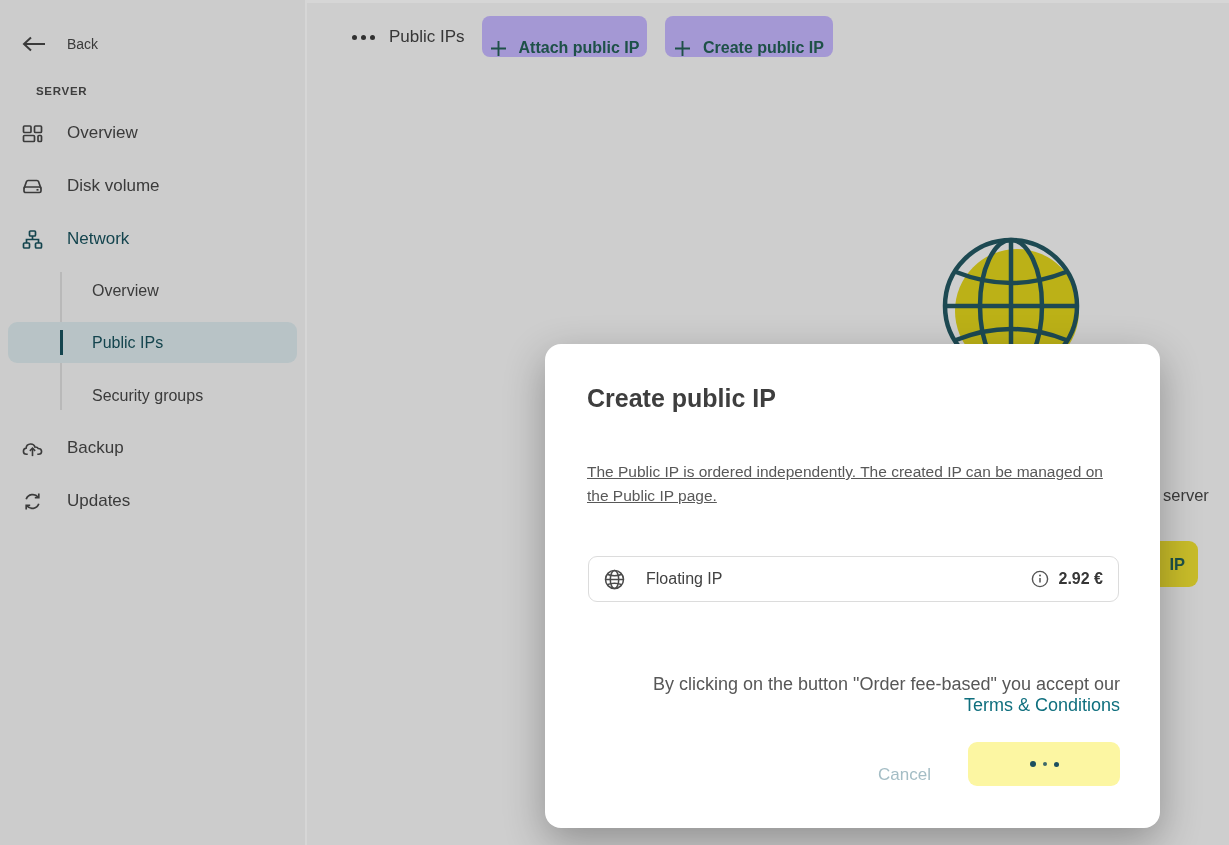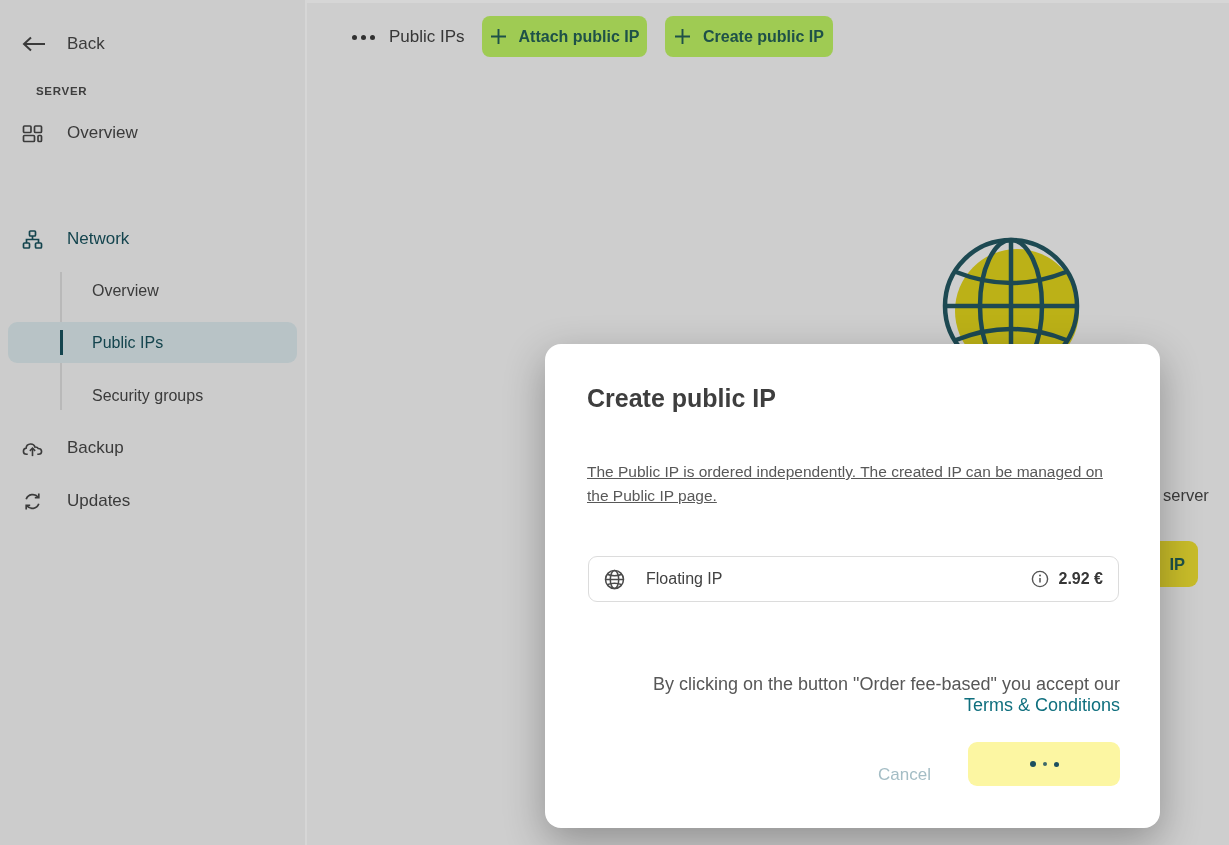--- a/index.html
+++ b/index.html
@@ -5,37 +5,37 @@
   html,body{margin:0;padding:0;background:#e8e8e8;}
   .page{
     position:relative;width:1229px;height:845px;overflow:hidden;
     background:#f6f6f6;font-family:"Liberation Sans",sans-serif;
     -webkit-font-smoothing:antialiased;
   }
   .topstrip{position:absolute;top:0;left:0;right:0;height:3px;background:#ffffff;z-index:5;}
 
   
   .sidebar{position:absolute;left:0;top:0;width:307px;height:845px;background:#f4f4f4;border-right:2px solid #ffffff;box-sizing:border-box;z-index:10;}
-  .back-row{position:absolute;left:22px;top:31px;height:26px;display:flex;align-items:center;gap:21px;color:#474747;font-size:17px;cursor:pointer;}
+  .back-row{position:absolute;left:22px;top:31px;height:26px;display:flex;align-items:center;gap:21px;color:#474747;font-size:14px;cursor:pointer;}
   .section-label{position:absolute;left:36px;top:85px;font-size:11.5px;font-weight:bold;letter-spacing:0.7px;color:#4a4a4a;}
   .nav-item{position:absolute;left:0;width:307px;height:36px;display:flex;align-items:center;padding-left:22px;box-sizing:border-box;gap:24px;font-size:17px;color:#474747;cursor:pointer;}
   .nav-item .ic{width:21px;height:21px;flex:0 0 21px;display:flex;align-items:center;justify-content:center;}
   .nav-item.active{color:#18525d;}
   .subnav-line{position:absolute;left:60px;top:272px;width:2px;height:138px;background:#dddddd;}
   .subnav-pill{position:absolute;left:8px;top:322px;width:289px;height:41px;background:#dce9ec;border-radius:9px;}
   .subnav-indicator{position:absolute;left:60px;top:330px;width:3px;height:25px;background:#18525d;}
   .subnav-item{position:absolute;left:92px;font-size:16px;color:#474747;cursor:pointer;}
   .subnav-item.selected{color:#18525d;}
 
   
   .more-dots{position:absolute;left:352px;top:35px;display:flex;gap:4px;}
   .more-dots i{width:5px;height:5px;border-radius:50%;background:#3a3a3a;}
   .page-title{position:absolute;left:389px;top:27px;font-size:17px;color:#424242;}
-  .hdr-btn{position:absolute;top:16px;height:41px;border-radius:8px;background:#bef264;color:#246156;
-    display:flex;align-items:center;justify-content:center;gap:12px;font-size:16px;font-weight:600;cursor:pointer;box-sizing:border-box;}
+  .hdr-btn{position:absolute;top:16px;height:41px;border-radius:8px;background:#c4b5fd;color:#246156;
+    display:flex;align-items:flex-end;justify-content:center;gap:12px;font-size:16px;font-weight:600;cursor:pointer;box-sizing:border-box;}
   .hdr-btn.attach{left:482px;width:165px;}
   .hdr-btn.create{left:665px;width:168px;}
   .globe-illustration{position:absolute;left:939px;top:236px;width:150px;height:150px;}
   .bg-text-fragment{position:absolute;left:1163px;top:486px;font-size:16.5px;color:#474747;white-space:nowrap;}
   .bg-btn-fragment{position:absolute;left:1090px;top:541px;width:108px;height:46px;border-radius:9px;background:#efe132;
     color:#246156;font-size:16.5px;font-weight:600;display:flex;align-items:center;justify-content:flex-end;padding-right:13px;box-sizing:border-box;cursor:pointer;}
 
   
   .overlay{position:absolute;inset:0;background:rgba(0,0,0,0.16);z-index:40;}
   .modal{position:absolute;left:545px;top:344px;width:615px;height:484px;background:#ffffff;border-radius:16px;
@@ -83,20 +83,30 @@
         <svg width="21" height="21" viewBox="0 0 21 21" fill="none" stroke="currentColor" stroke-width="1.7">
           <rect x="1.5" y="3" width="7.5" height="6.5" rx="1"></rect>
           <rect x="12.5" y="3" width="7" height="6.5" rx="1"></rect>
           <rect x="1.5" y="12.5" width="11" height="6" rx="1"></rect>
           <rect x="16" y="12.5" width="3.5" height="6" rx="1"></rect>
         </svg>
       </span>
       <span>Overview</span>
     </div>
 
+    <div class="nav-item" style="top:168px;">
+      <span class="ic">
+        <svg width="21" height="21" viewBox="0 0 21 21" fill="none" stroke="currentColor" stroke-width="1.7">
+          <path d="M2 12.5 L4.5 5.5 Q4.9 4.5 6 4.5 L15 4.5 Q16.1 4.5 16.5 5.5 L19 12.5"></path>
+          <rect x="2" y="11" width="17" height="5.5" rx="1.6"></rect>
+          <line x1="14.5" y1="13.8" x2="16.5" y2="13.8"></line>
+        </svg>
+      </span>
+      <span>Disk volume</span>
+    </div>
 
     <div class="nav-item active" style="top:221px;">
       <span class="ic">
         <svg width="21" height="21" viewBox="0 0 21 21" fill="none" stroke="currentColor" stroke-width="1.7">
           <rect x="7.5" y="2" width="6" height="5" rx="1"></rect>
           <rect x="1.5" y="14" width="6" height="5" rx="1"></rect>
           <rect x="13.5" y="14" width="6" height="5" rx="1"></rect>
           <path d="M10.5 7 V10.5 M4.5 14 V10.5 H16.5 V14"></path>
         </svg>
       </span>

